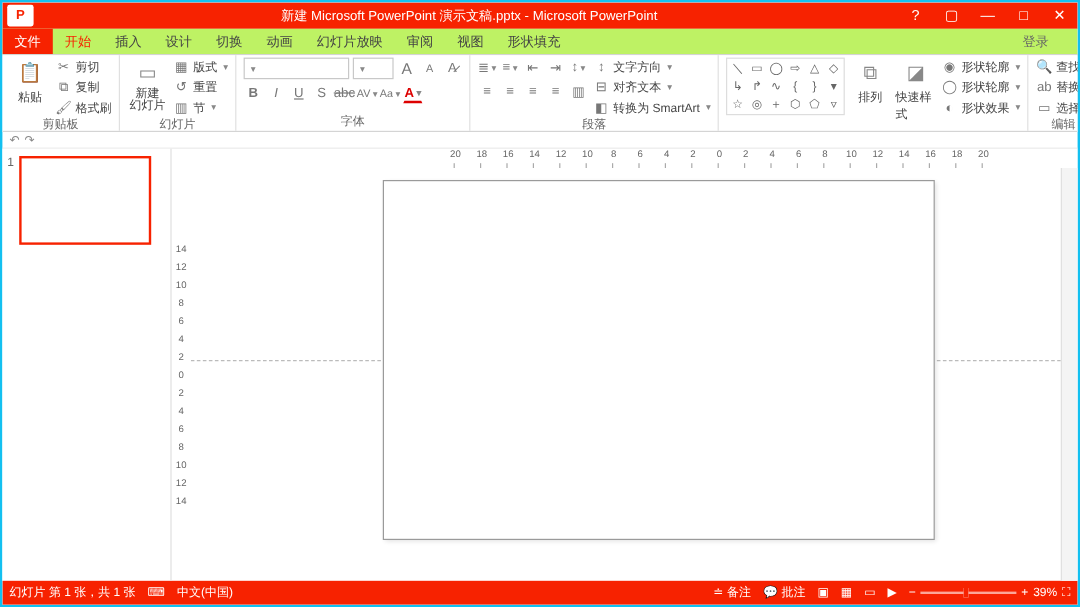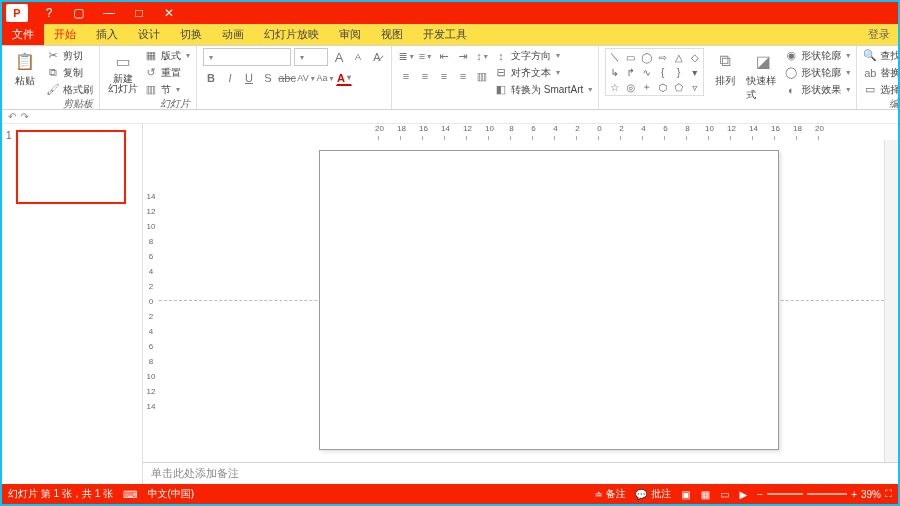--- a/index.html
+++ b/index.html
@@ -1,30 +1,30 @@
 <!DOCTYPE html>
 <html><head>
 <meta charset="utf-8">
 <style>
 * { margin: 0; padding: 0; box-sizing: border-box; font-family: "Microsoft YaHei", "Segoe UI", sans-serif; }
 body { width: 900px; height: 506px; background: #fff; overflow: hidden; font-size: 11px; color: #444; border: 2px solid #13c0f0; display: flex; flex-direction: column; }
 .titlebar { height: 22px; background: #f72200; display: flex; align-items: center; color: #fff; }
 .titlebar .app-icon { width: 22px; height: 18px; margin: 0 6px 0 4px; background: #fff; color: #f72200; display: flex; align-items: center; justify-content: center; font-weight: bold; font-size: 11px; border-radius: 2px;}
 .titlebar .title { flex: 1; text-align: center; font-size: 11px; }
 .titlebar .winbtn { width: 30px; text-align: center; font-size: 12px; cursor: pointer; }
-.menubar { height: 22px; background: #fde047; display: flex; align-items: center; border-bottom: 1px solid #d4d4d4; }
+.menubar { height: 22px; background: #bef264; display: flex; align-items: center; border-bottom: 1px solid #d4d4d4; }
 .menubar .tab { padding: 0 10px; height: 100%; display: flex; align-items: center; font-size: 11px; cursor: pointer; }
 .menubar .tab.file { background: #f72200; color: #fff; }
 .menubar .tab.active { color: #f72200; text-align: center; }
 .menubar .spacer { flex: 1; }
-.menubar .login { padding-right: 8px; color: #666; font-size: 11px; }
+.menubar .login { padding-right: 24px; color: #666; font-size: 11px; }
 .ribbon { height: 64px; background: #fff; display: flex; border-bottom: 1px solid #d4d4d4; }
 .rgroup { display: flex; flex-direction: column; border-right: 1px solid #e0e0e0; padding: 2px 6px 0 6px; }
 .rgroup .body { flex: 1; display: flex; align-items: flex-start; gap: 4px; }
-.rgroup .label { text-align: right; font-size: 10px; color: #666; padding-bottom: 1px; font-style: italic; }
+.rgroup .label { text-align: center; font-size: 10px; color: #666; padding-bottom: 1px; }
 .bigbtn { display: flex; flex-direction: column; align-items: center; width: 34px; font-size: 10px; cursor: pointer; gap: 2px; padding-top: 2px;}
 .bigbtn .ico { width: 26px; height: 22px; display: flex; align-items: center; justify-content: center; font-size: 16px; color: #888; border:1px solid transparent;}
 .smallcol { display: flex; flex-direction: column; gap: 2px; font-size: 10px; }
 .smallrow { display: flex; align-items: center; gap: 3px; cursor: pointer; white-space: nowrap; height: 15px;}
 .smallico { width: 14px; height: 14px; display: inline-flex; align-items: center; justify-content: center; font-size: 11px; color: #777; }
 .fontgroup { display: flex; flex-direction: column; gap: 4px; }
 .fontrow { display: flex; align-items: center; gap: 3px; }
 .combo { border: 1px solid #c8c8c8; background: #fff; height: 18px; display: flex; align-items: center; padding: 0 3px; font-size: 10px; color: #888; }
 .combo.wname { width: 88px; }
 .combo.wsize { width: 34px; }
@@ -55,38 +55,39 @@
 .zoom { display: flex; align-items: center; gap: 4px; }
 .zoom .track { width: 80px; height: 2px; background: rgba(255,255,255,0.6); position: relative; }
 .zoom .track .thumb { position: absolute; left: 36px; top: -3px; width: 4px; height: 8px; background: #fff; }
 .carets::after{content:"▾";font-size:8px;margin-left:2px;color:#888;}
 </style>
 </head>
 <body>
 
 <div class="titlebar">
   <div class="app-icon">P</div>
+  <div class="title">新建 Microsoft PowerPoint 演示文稿.pptx  -  Microsoft PowerPoint</div>
   <div class="winbtn">?</div>
   <div class="winbtn">▢</div>
   <div class="winbtn">—</div>
   <div class="winbtn">□</div>
   <div class="winbtn">✕</div>
 </div>
 
 <div class="menubar">
   <div class="tab file">文件</div>
   <div class="tab active">开始</div>
   <div class="tab">插入</div>
   <div class="tab">设计</div>
   <div class="tab">切换</div>
   <div class="tab">动画</div>
   <div class="tab">幻灯片放映</div>
   <div class="tab">审阅</div>
   <div class="tab">视图</div>
-  <div class="tab">开发工具</div>
+  <div class="tab">形状填充</div>
   <div class="spacer"></div>
   <div class="login">登录</div>
 </div>
 
 <div class="ribbon">
 
   <div class="rgroup">
     <div class="body">
       <div class="bigbtn">
         <div class="ico">📋</div>
@@ -150,20 +151,21 @@
           <span class="sq" style="font-style:italic">I</span>
           <span class="sq" style="text-decoration:underline">U</span>
           <span class="sq">S</span>
           <span class="sq" style="text-decoration:line-through;font-size:11px">abc</span>
           <span class="sq carets" style="font-size:9px">AV</span>
           <span class="sq carets" style="font-size:9px">Aa</span>
           <span class="sq carets" style="color:#d00;border-bottom:2px solid #d00;font-weight:bold">A</span>
         </div>
       </div>
     </div>
+    <div class="label">字体</div>
   </div>
 
   <div class="rgroup">
     <div class="body">
       <div class="fontgroup">
         <div class="fontrow">
           <span class="sq carets">≣</span>
           <span class="sq carets">≡</span>
           <span class="sq">⇤</span>
           <span class="sq">⇥</span>
@@ -185,20 +187,21 @@
         <div class="smallrow carets">
             <span class="smallico">⊟</span>
             <span>对齐文本</span>
           </div>
         <div class="smallrow carets">
             <span class="smallico">◧</span>
             <span>转换为 SmartArt</span>
           </div>
       </div>
     </div>
+    <div class="label">段落</div>
   </div>
 
   <div class="rgroup">
     <div class="body">
       <div class="shapegrid">
         <span>＼</span>
           <span>▭</span>
           <span>◯</span>
           <span>⇨</span>
           <span>△</span>
@@ -357,21 +360,20 @@
           <span>10</span>
           <span>12</span>
           <span>14</span>
         </div>
       <div class="canvaswrap">
         <div class="guideH"></div>
         <div class="slide"></div>
       </div>
       <div class="vscroll"></div>
     </div>
-    <div class="notes">单击此处添加备注</div>
   </div>
 </div>
 
 <div class="statusbar">
   <span>幻灯片 第 1 张，共 1 张</span>
   <span>⌨</span>
   <span>中文(中国)</span>
   <span class="mid"></span>
   <span class="sbtn">≐ <span>备注</span></span>
   <span class="sbtn">💬 <span>批注</span></span>

